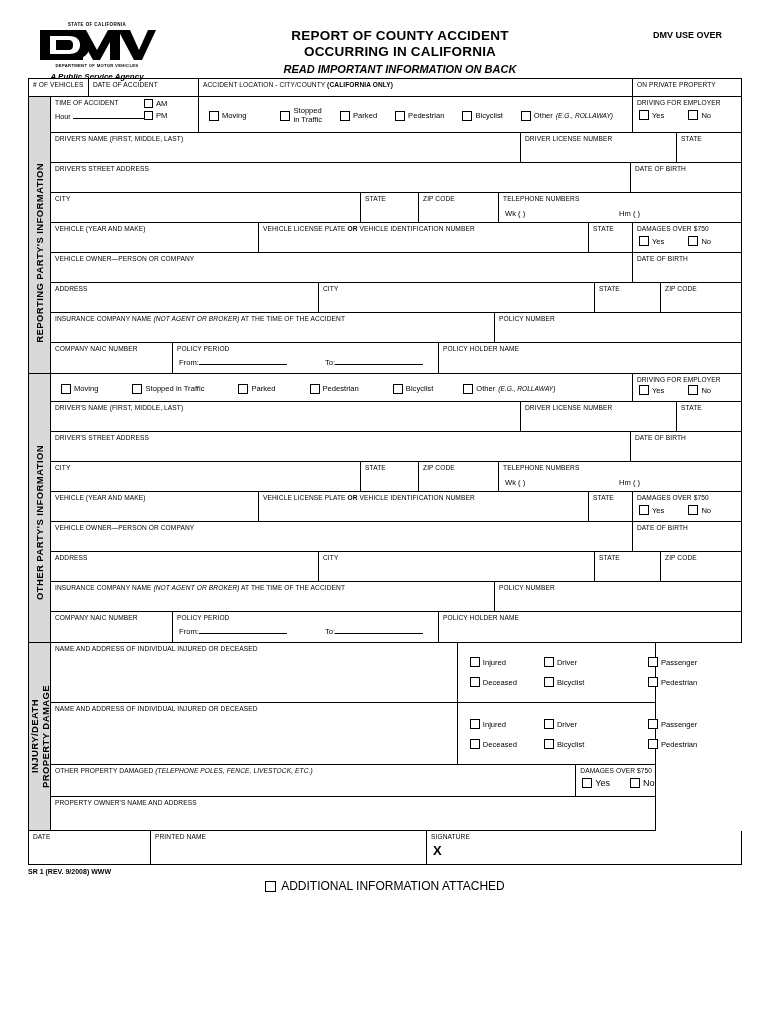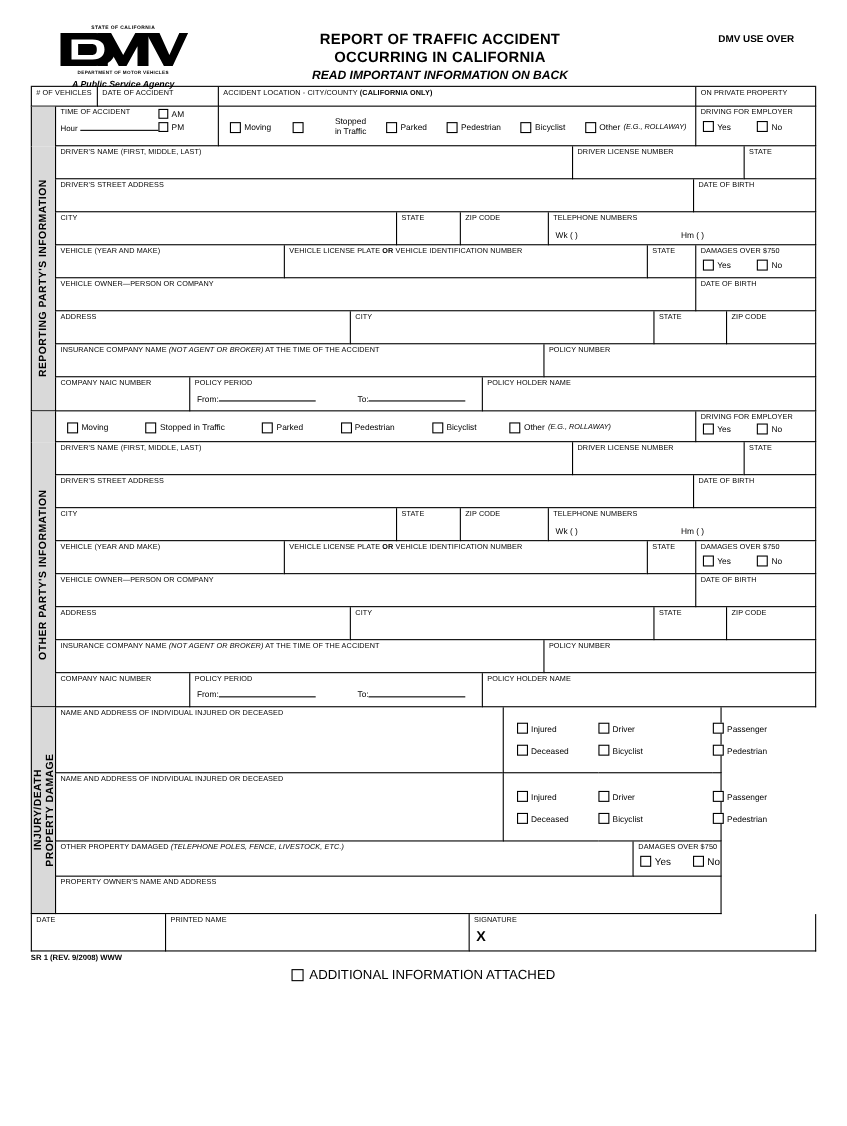--- a/index.html
+++ b/index.html
@@ -8,21 +8,21 @@
     width:770px; height:1024px;
     background:#ffffff;
     font-family:"Liberation Sans", sans-serif;
     color:#000;
     -webkit-font-smoothing:antialiased;
   }
   .page { position:relative; width:770px; height:1024px; padding:0; }
 
   
   .header { position:relative; height:78px; }
-  .logo-block { position:absolute; left:37px; top:22px; width:150px; text-align:center; }
+  .logo-block { position:absolute; left:22px; top:22px; width:150px; text-align:center; }
   .logo-top { font-size:4.5px; letter-spacing:.4px; font-weight:bold; margin-bottom:1px; }
   .dmv-wrap { position:relative; width:118px; height:34px; margin:0 auto; }
   .dmv-wrap svg { display:block; }
   .logo-sub { font-size:4.2px; letter-spacing:.3px; font-weight:bold; margin-top:1px;}
   .logo-tag { font-size:8px; font-weight:bold; font-style:italic; margin-top:4px; }
   .title-block { position:absolute; left:190px; top:28px; width:420px; text-align:center; }
   .title-block .l1 { font-size:13.5px; font-weight:bold; letter-spacing:.2px; line-height:16px;}
   .title-block .l2 { font-size:11px; font-weight:bold; font-style:italic; margin-top:3px; }
   .dmv-use { position:absolute; right:48px; top:30px; font-size:9px; font-weight:bold; }
 
@@ -82,21 +82,21 @@
           <g fill="#000">
             <path d="M18,12 L30,12 C34,12 35,14 35,17 C35,20 34,22 30,22 L18,22 Z"></path>
           </g>
         </svg>
       </div>
       <div class="logo-sub">DEPARTMENT OF MOTOR VEHICLES</div>
       <div class="logo-tag">A Public Service Agency</div>
     </div>
 
     <div class="title-block">
-      <div class="l1">REPORT OF TRAFFIC ACCIDENT</div>
+      <div class="l1">REPORT OF COUNTY ACCIDENT</div>
       <div class="l1">OCCURRING IN CALIFORNIA</div>
       <div class="l2">READ IMPORTANT INFORMATION ON BACK</div>
     </div>
 
     <div class="dmv-use">DMV USE OVER</div>
   </div>
 
 
   <div class="form">
 
@@ -137,21 +137,21 @@
               <span class="txt">PM</span>
             </div>
         </div>
       </div>
 
       <div class="cell" style="width:434px;height:36px;display:flex;align-items:center;">
         <div class="cbrow" style="margin-left:6px;">
           <span class="cb lg"></span>
             <span class="txt">Moving</span>
         </div>
-        <div class="cbrow" style="margin-left:20px;gap:25px;">
+        <div class="cbrow" style="margin-left:34px;">
           <span class="cb lg"></span>
           <span class="txt" style="line-height:8.5px;">
             <span>Stopped</span><br>
             <span>in Traffic</span>
           </span>
         </div>
         <div class="cbrow" style="margin-left:18px;">
           <span class="cb lg"></span>
             <span class="txt">Parked</span>
         </div>

